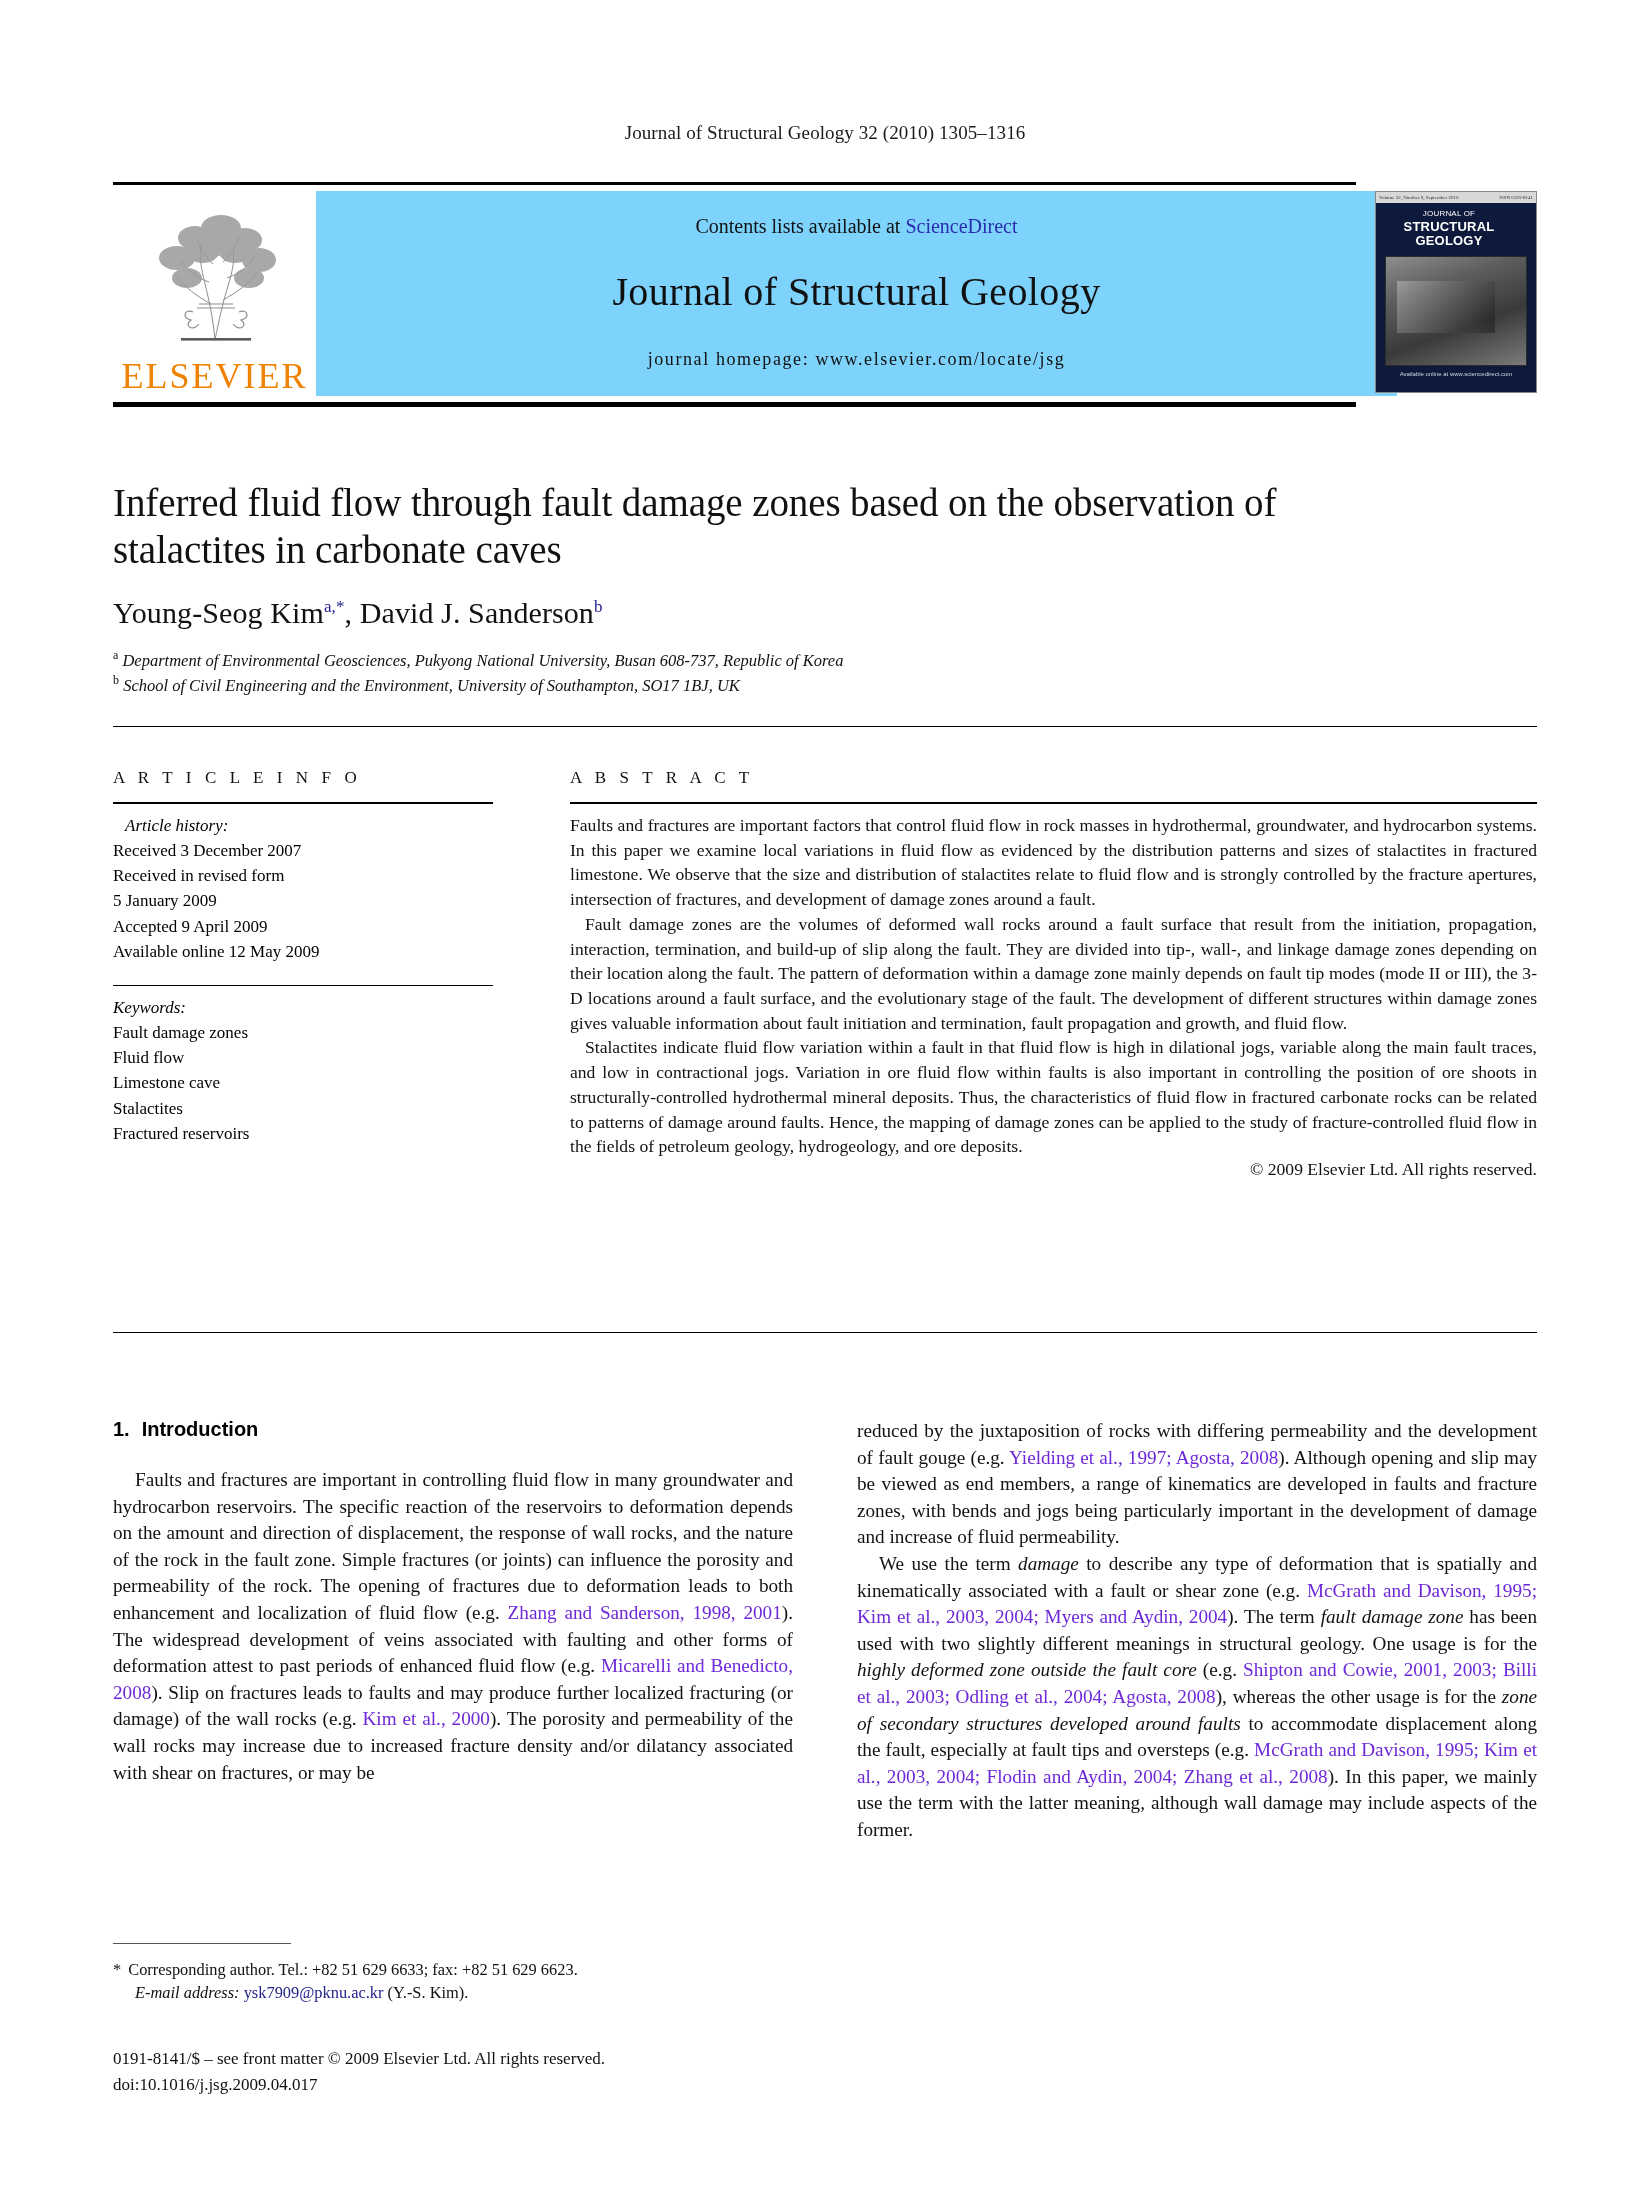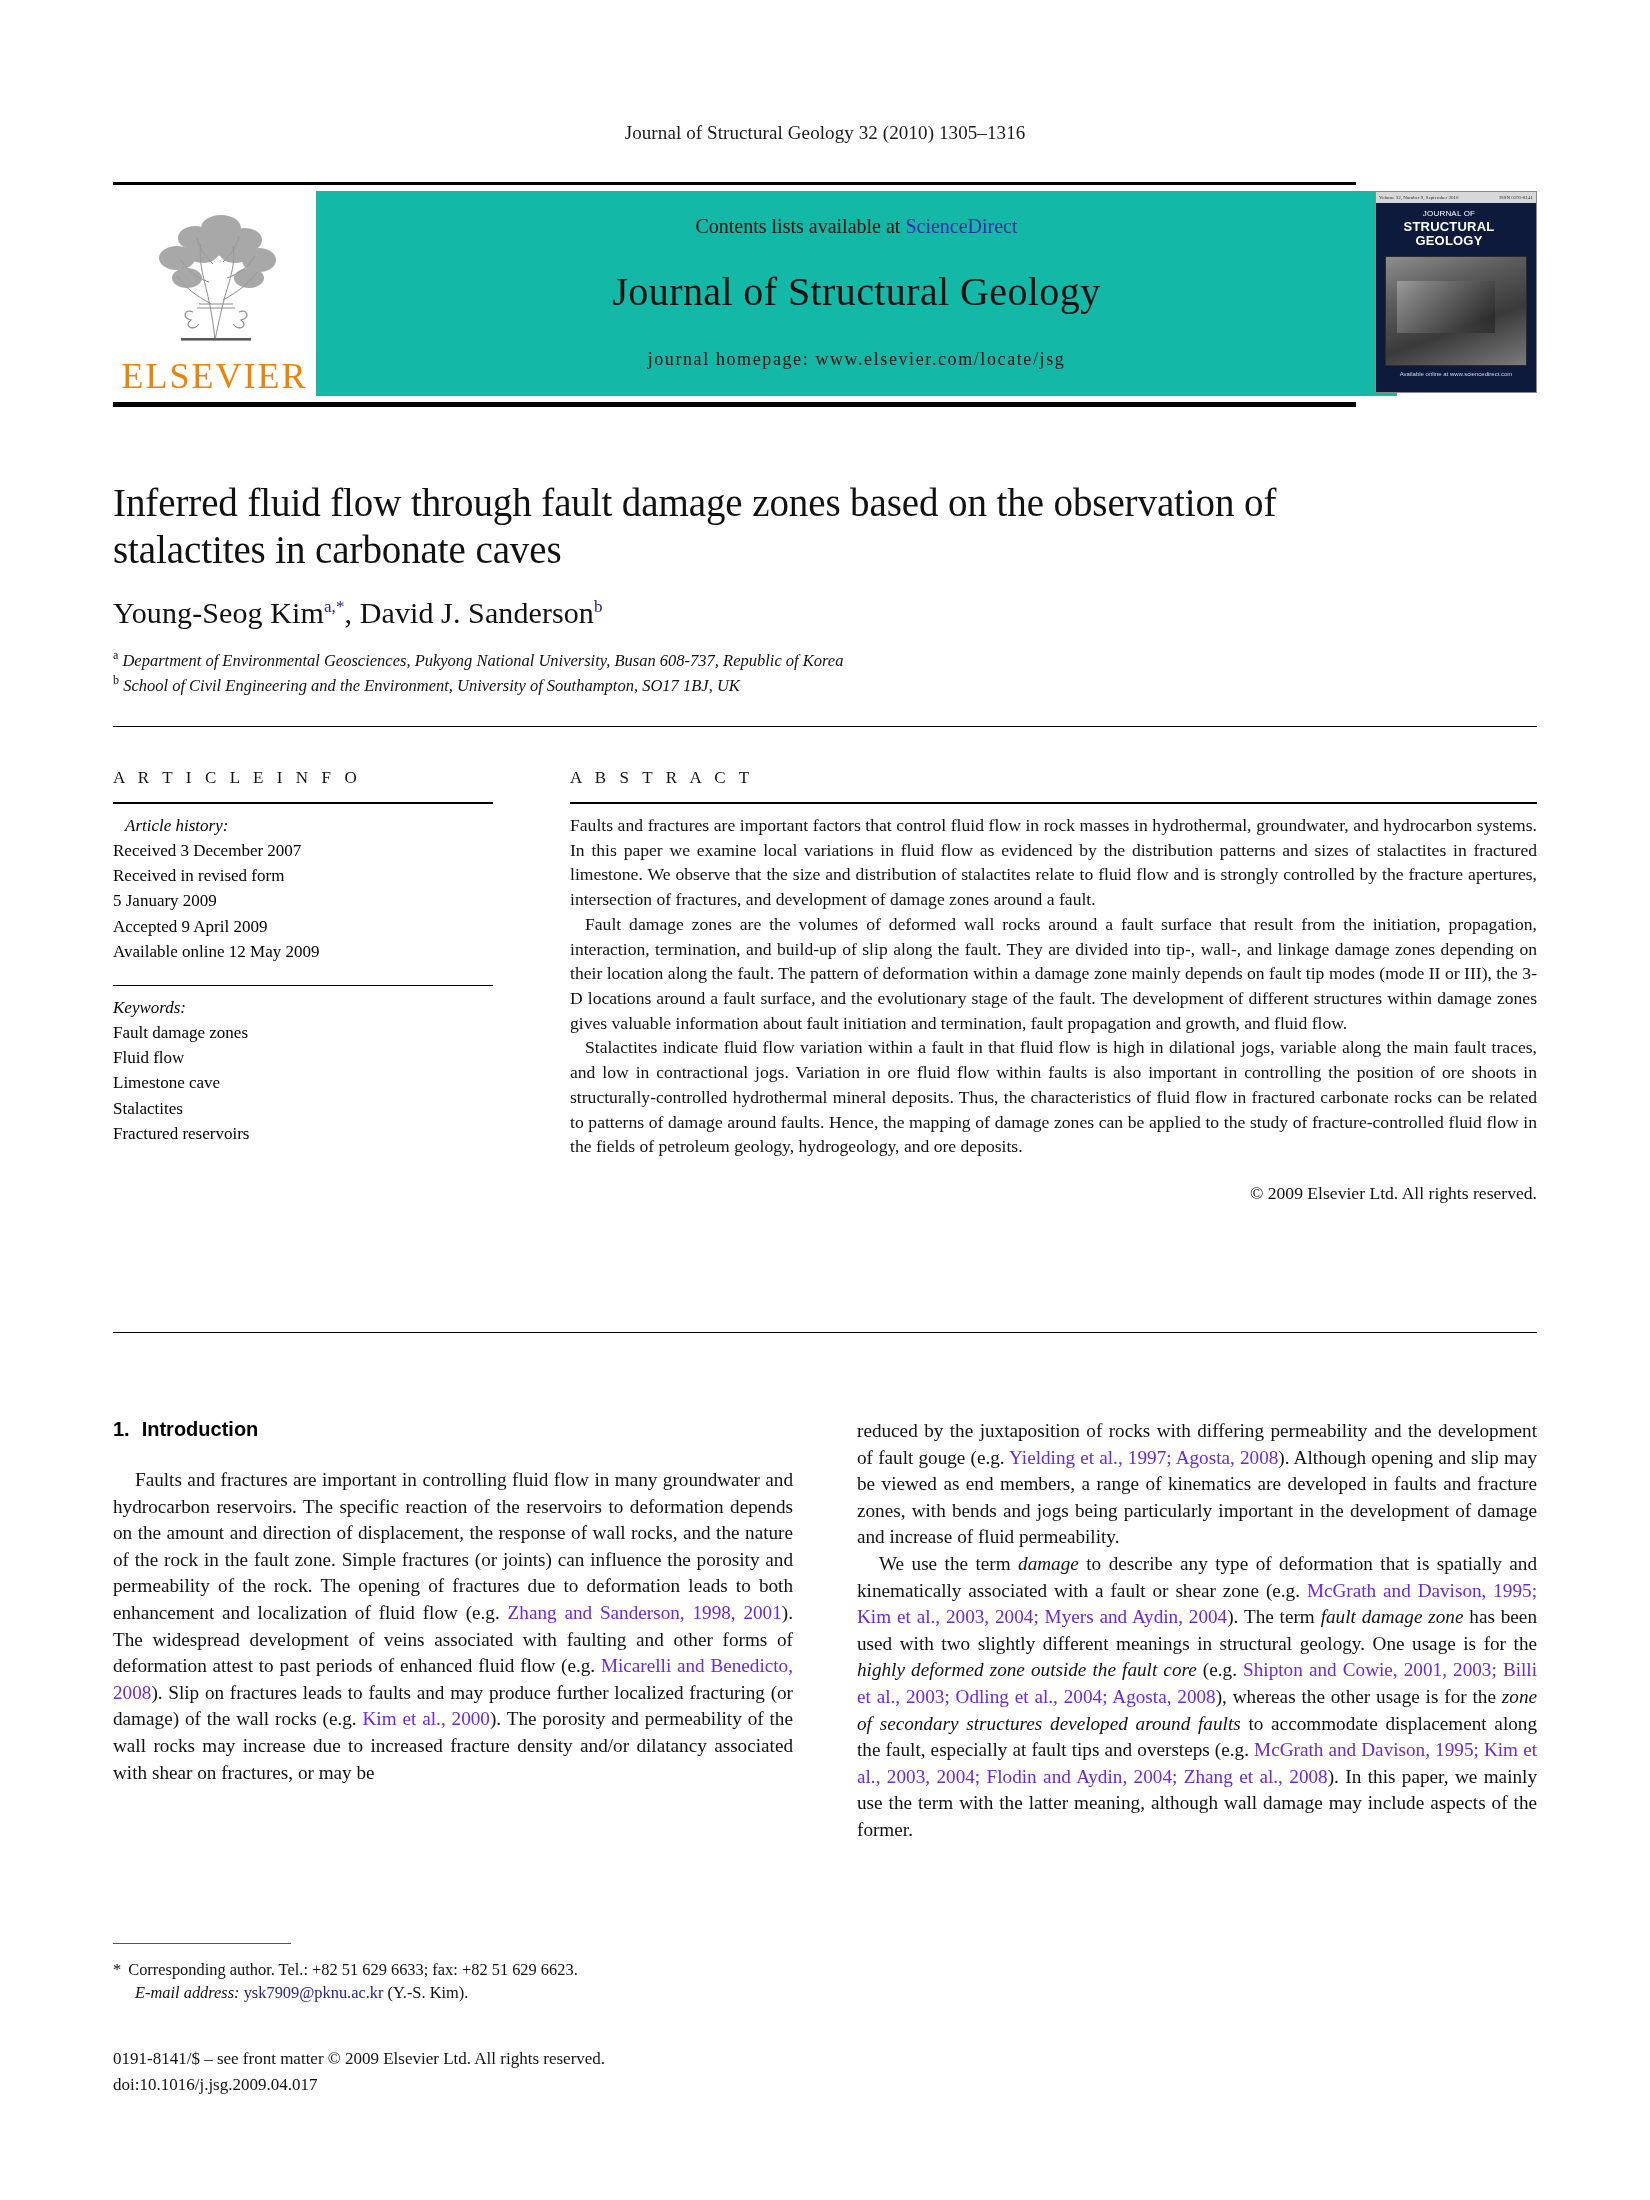--- a/index.html
+++ b/index.html
@@ -72,21 +72,21 @@
     font-family: "Liberation Serif", "DejaVu Serif", serif;
     color: #ef8200;
     font-size: 36px;
     letter-spacing: 2.0px;
     font-weight: 400;
     line-height: 1;
     margin-top: 2px;
   }
   .journal-band {
     flex: 1 1 auto;
-    background: #14b8a6;
+    background: #7dd3fc;
     display: flex;
     flex-direction: column;
     align-items: center;
     justify-content: center;
     padding: 10px 0 12px 0;
     box-sizing: border-box;
     margin-right: 140px;
   }
   .contents-line {
     font-size: 20px;
@@ -270,21 +270,21 @@
     font-size: 17.6px;
     line-height: 1.405;
     text-align: justify;
     margin: 0;
     color: #111;
   }
   .abstract-p + .abstract-p { text-indent: 15px; }
   .copyright {
     font-size: 17.6px;
     text-align: right;
-    margin-top: 24px;
+    margin-top: 0;
     color: #111;
   }
 
   
   .body-left {
     position: absolute;
     top: 1418px;
     left: 113px;
     width: 680px;
   }

